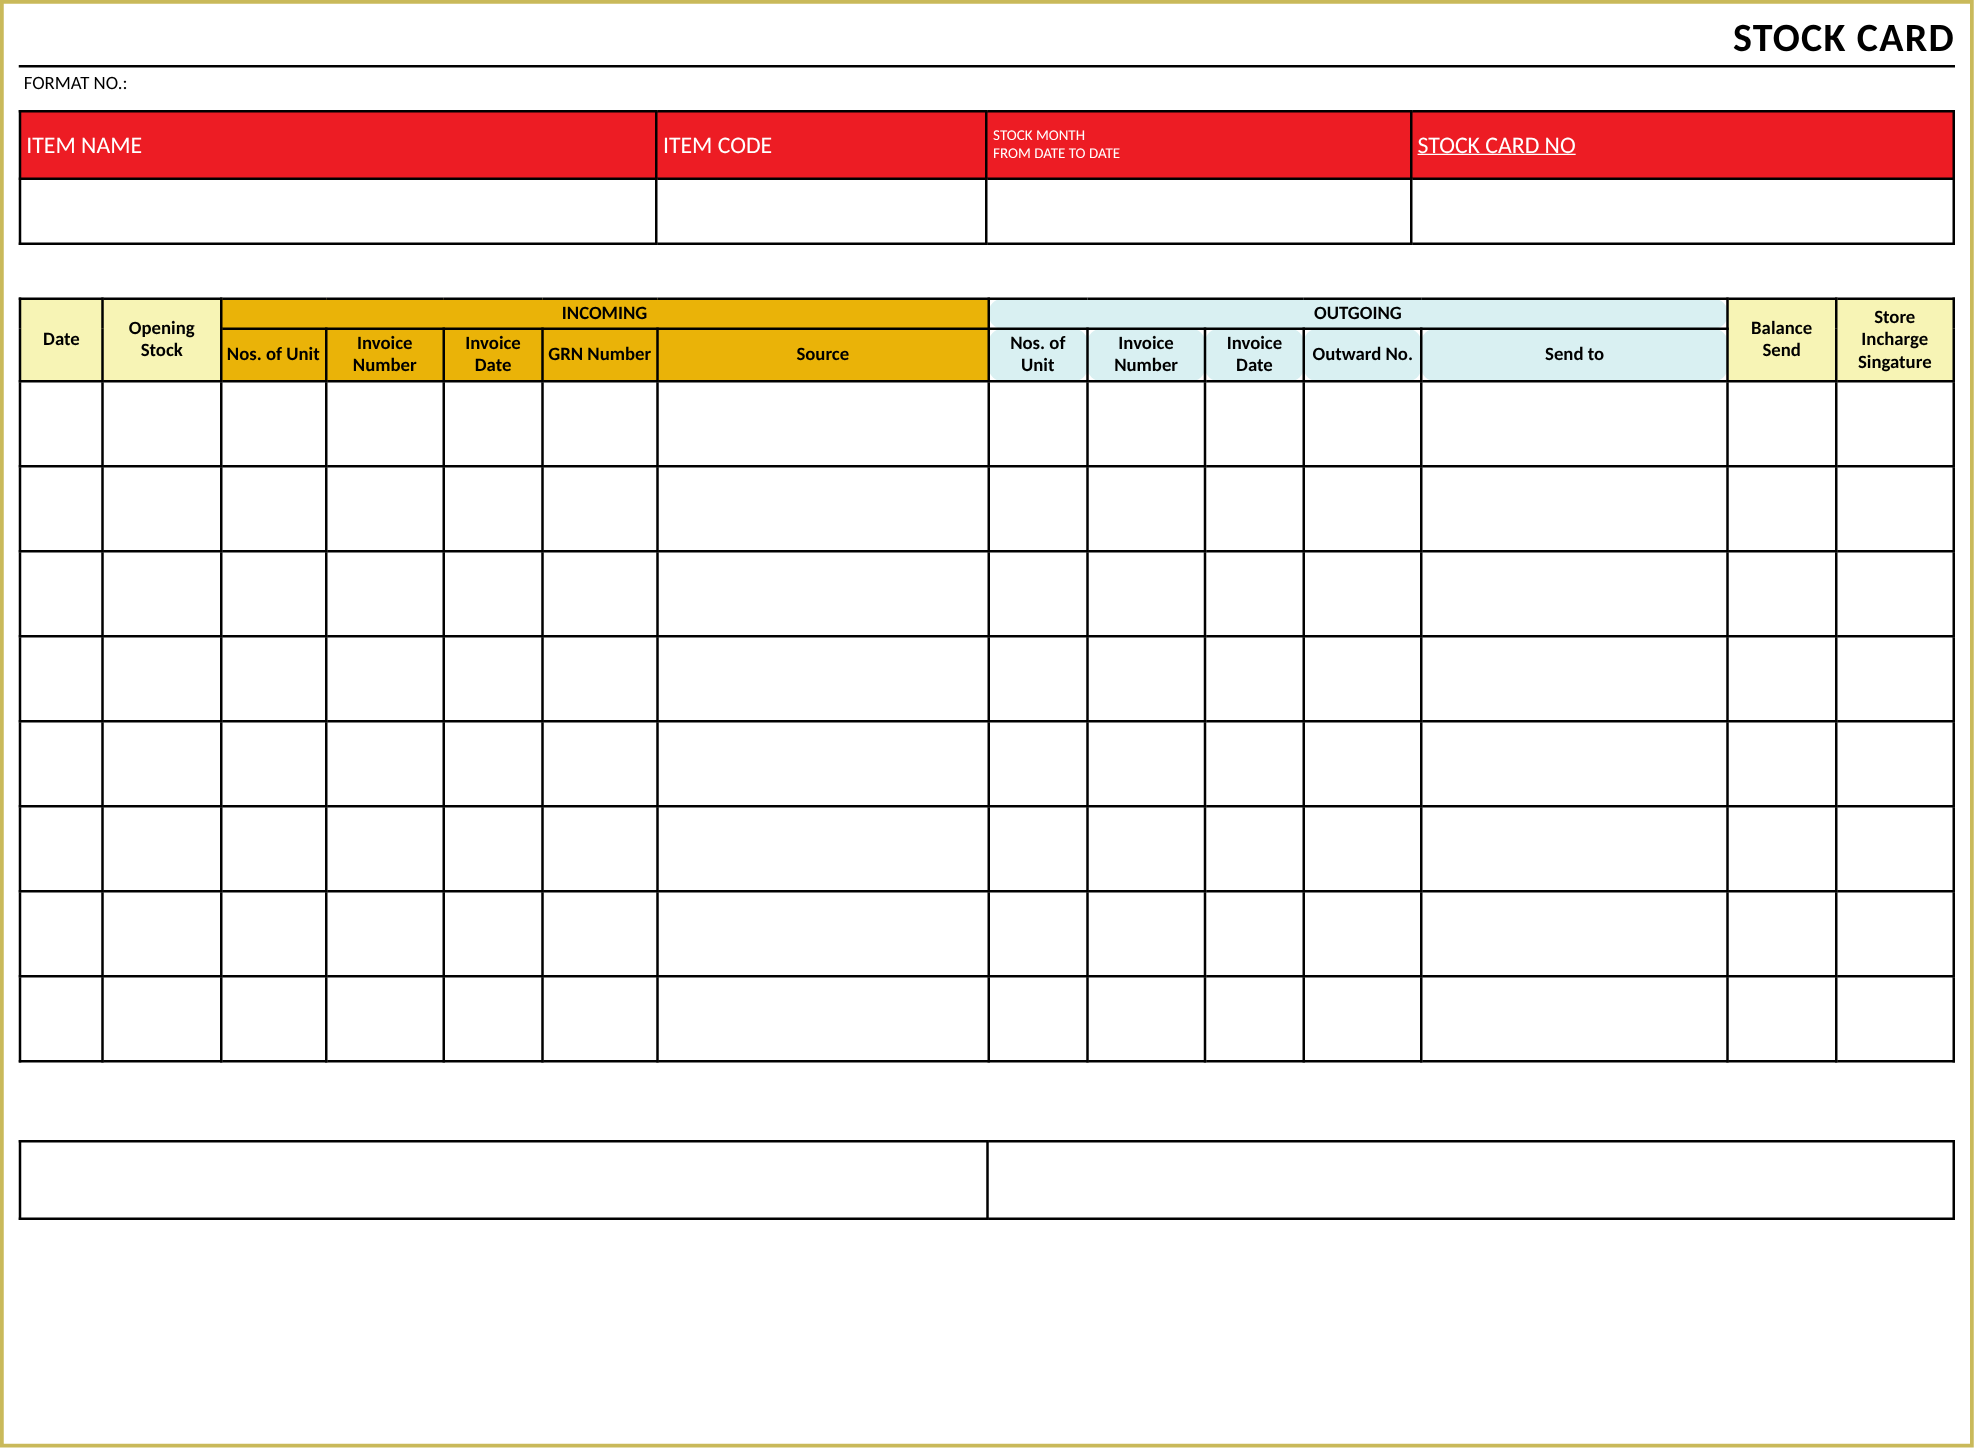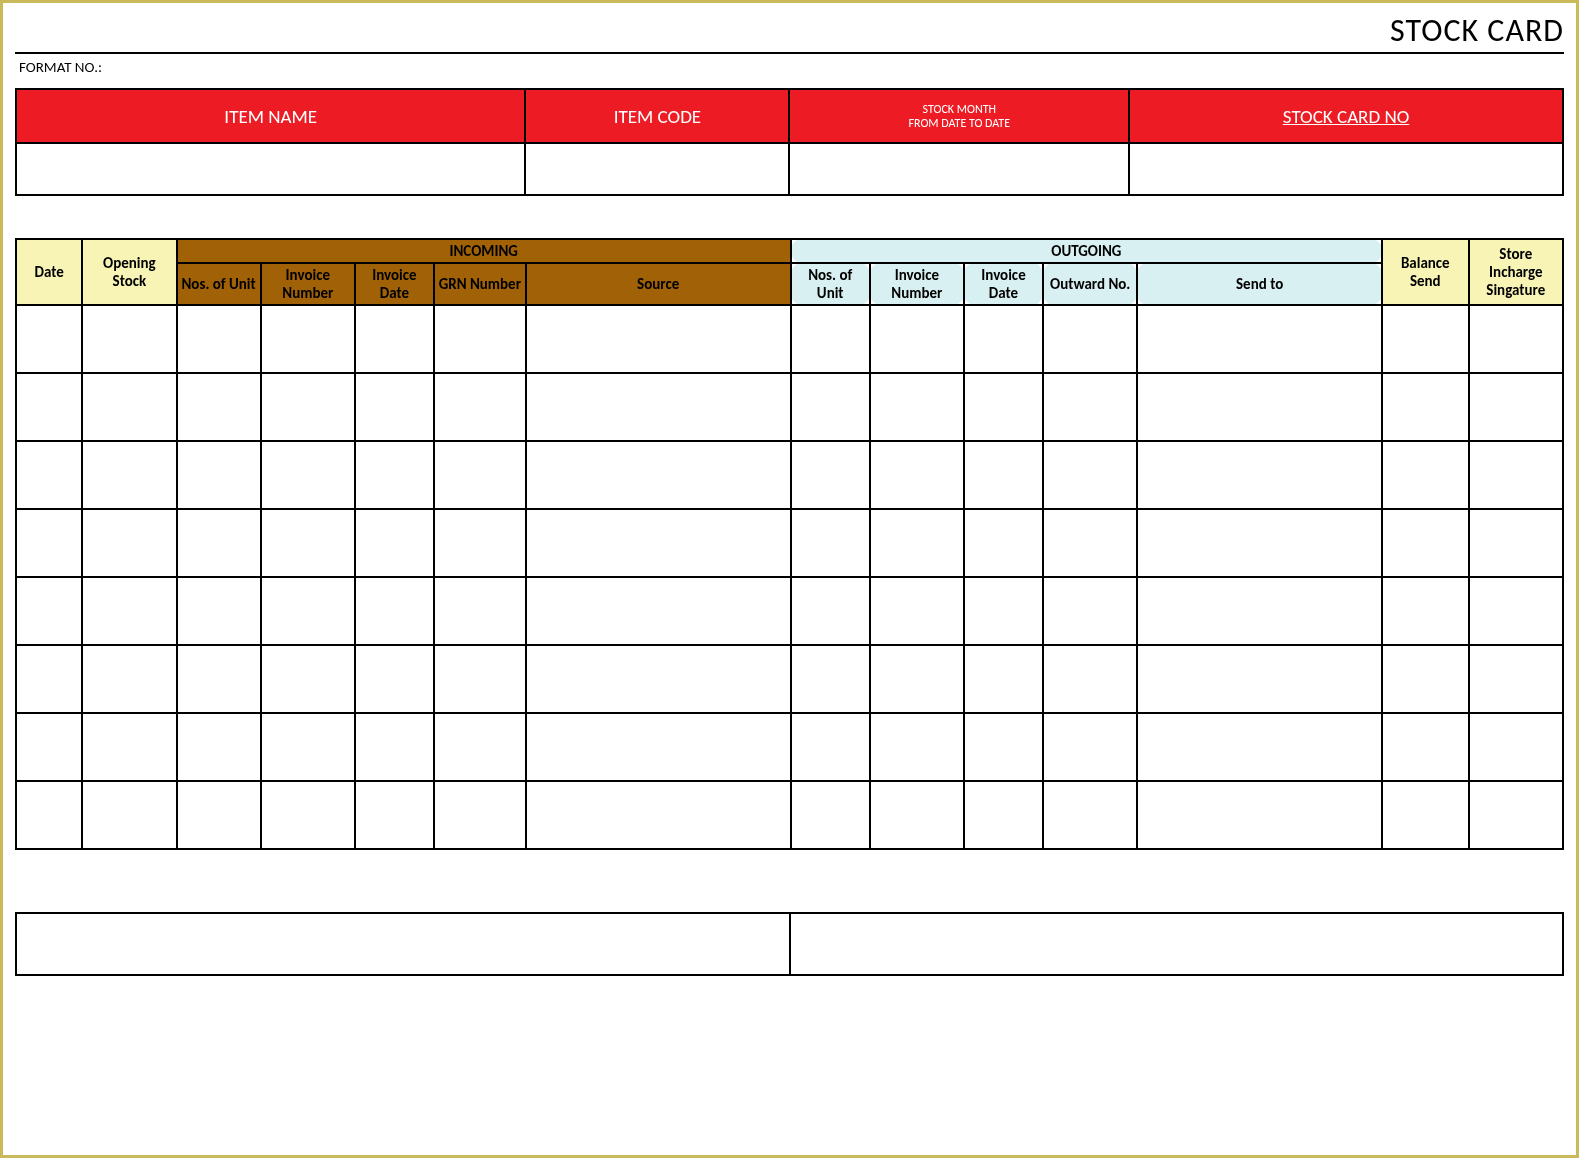--- a/index.html
+++ b/index.html
@@ -13,49 +13,49 @@
     padding: 8px 12px 12px 12px;
   }
   .title-row {
     border-bottom: 2px solid #000;
     padding-bottom: 2px;
     margin-bottom: 2px;
   }
   .title {
     text-align: right;
     font-size: 32px;
-    font-weight: normal;
+    font-weight: bold;
     letter-spacing: 1px;
   }
   .format-no {
     font-size: 15px;
     margin: 4px 0 12px 4px;
   }
   table { border-collapse: collapse; width: 100%; }
   .info-table td, .info-table th { border: 2px solid #000; }
   .info-table th {
     background: #ed1c24;
     color: #fff;
     font-size: 19px;
     font-weight: 500;
     padding: 6px 4px;
-    text-align: center;
+    text-align: left;
     height: 54px;
   }
   .info-table th .sub { font-size: 12px; display:block; }
   .info-table td { height: 52px; }
   .col-item-name { width: 27%; }
   .col-item-code { width: 14%; }
   .col-stock-month { width: 18%; }
   .col-card-no { width: 23%; text-decoration: underline; }
   .main-table { margin-top: 42px; }
   .main-table th, .main-table td { border: 2px solid #000; text-align:center; }
   .main-table th { font-size: 15px; font-weight: bold; padding: 2px 2px; }
   .yellow { background: #f7f4b5; }
-  .green  { background: #a16207; }
+  .green  { background: #eab308; }
   .blue   { background: #d9f0f2; border-radius: 11px; }
   .main-table td { height: 68px; }
   .w-date { width: 52px; }
   .w-open { width: 74px; }
   .w-nos  { width: 66px; }
   .w-invn { width: 74px; }
   .w-invd { width: 62px; }
   .w-grn  { width: 72px; }
   .w-src  { width: 208px; }
   .w-nos2 { width: 62px; }

